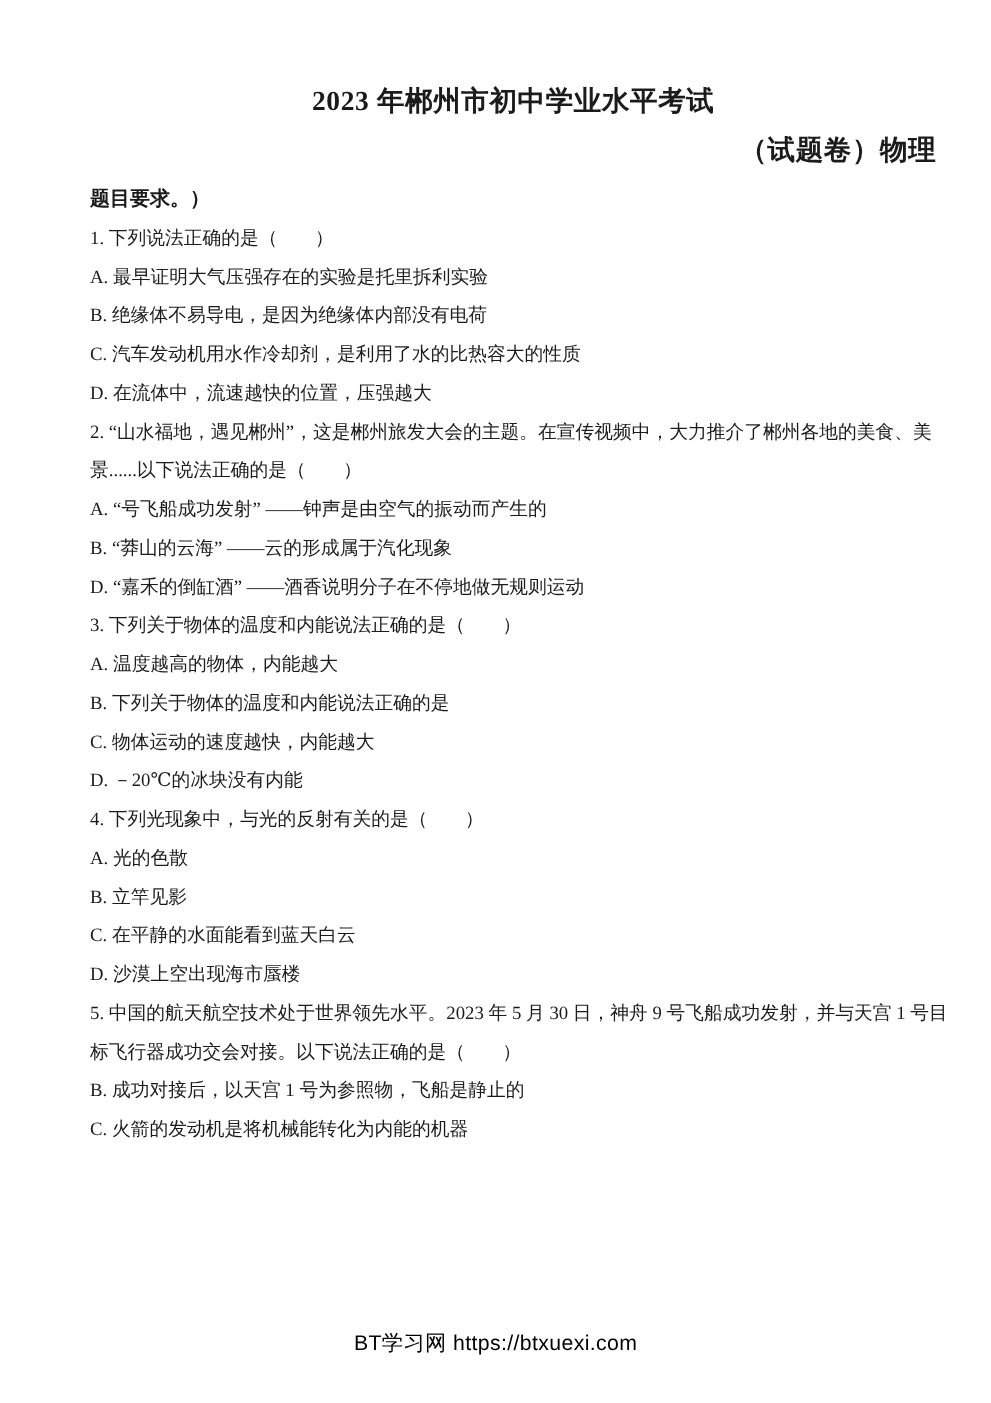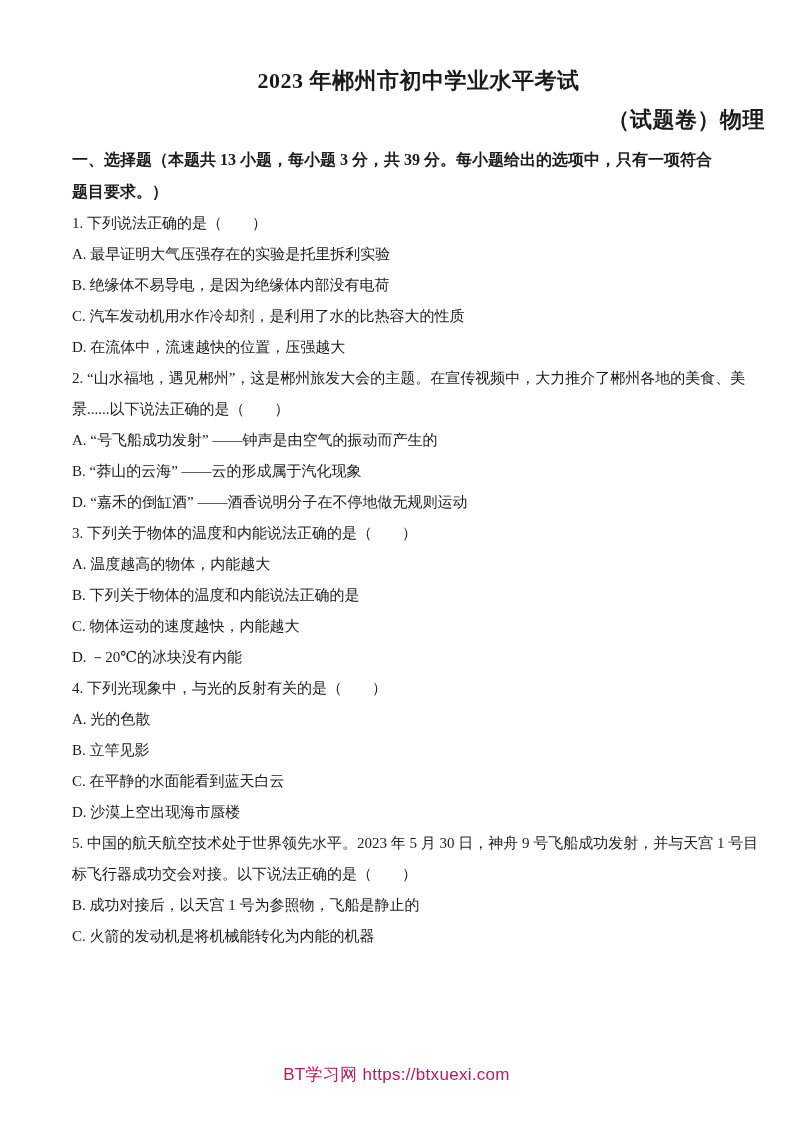--- a/index.html
+++ b/index.html
@@ -8,21 +8,21 @@
     background: #ffffff;
   }
   .page {
     position: relative;
     width: 793px;
     height: 1122px;
     margin: 0 auto;
     background: #ffffff;
     overflow: hidden;
     box-sizing: border-box;
-    padding: 62px 28px 0 72px;
+    padding: 62px 44px 0 72px;
     font-family: "Liberation Serif", "DejaVu Serif", serif;
     color: #1b1b1b;
     border-radius: 12px;
   }
   .title {
     margin: 0;
     font-size: 22px;
     font-weight: bold;
     text-align: center;
     line-height: 38px;
@@ -50,35 +50,34 @@
     line-height: 32px;
   }
   .footer {
     position: absolute;
     left: 0;
     right: 0;
     top: 1063px;
     text-align: center;
     font-family: "Liberation Sans", "DejaVu Sans", sans-serif;
     font-size: 17px;
-    color: #be185d;
+    color: #000000;
     letter-spacing: 0.3px;
   }
 </style>
 </head>
 <body>
 
 <div class="page">
 
   <h1 class="title">2023 年郴州市初中学业水平考试</h1>
   <h2 class="subtitle">（试题卷）物理</h2>
 
   <div class="body-text">
 
-    <div class="heading-line">一、选择题（本题共 13 小题，每小题 3 分，共 39 分。每小题给出的选项中，只有一项符合</div>
     <div class="heading-line">题目要求。）</div>
 
     <div class="line">1. 下列说法正确的是（　　）</div>
     <div class="line">A. 最早证明大气压强存在的实验是托里拆利实验</div>
     <div class="line">B. 绝缘体不易导电，是因为绝缘体内部没有电荷</div>
     <div class="line">C. 汽车发动机用水作冷却剂，是利用了水的比热容大的性质</div>
     <div class="line">D. 在流体中，流速越快的位置，压强越大</div>
 
     <div class="line">2. “山水福地，遇见郴州”，这是郴州旅发大会的主题。在宣传视频中，大力推介了郴州各地的美食、美</div>
     <div class="line">景......以下说法正确的是（　　）</div>

